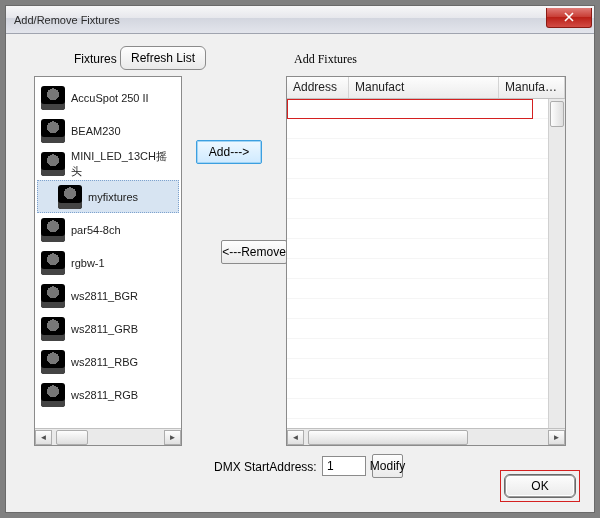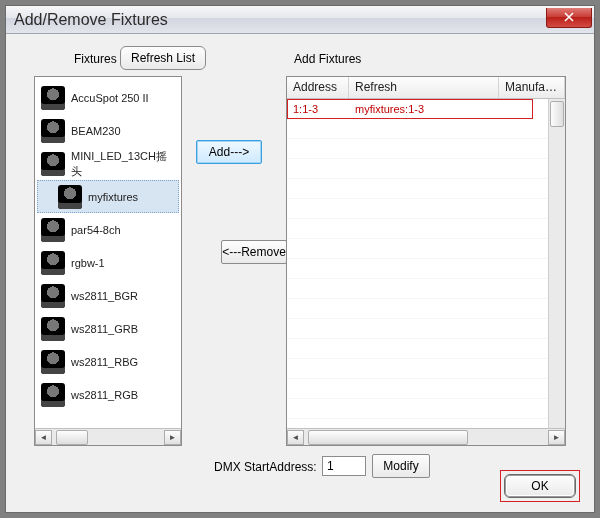--- a/index.html
+++ b/index.html
@@ -11,42 +11,42 @@
     background: #f0f0f0; border: 1px solid #6a6a6a;
     display: flex; flex-direction: column;
   }
   .titlebar {
     height: 28px;
     background: linear-gradient(#f7f7f8,#e6e7ec 45%,#d3d6df 46%,#e3e5ec);
     border-bottom: 1px solid #a0a4af;
     display: flex; align-items: center; padding-left: 8px;
     color: #2b2b2b;
   }
-  .titlebar .title { font-size: 16px; }
+  .titlebar .title { font-size: 11px; }
   .titlebar .spacer { flex: 1; }
   .close-btn {
     width: 46px; height: 20px; margin-right: 2px; margin-top: -4px;
     background: linear-gradient(#e07a76,#c94038 45%,#b81d15 46%,#d24b44);
     border: 1px solid #8a1a14; border-top: none; border-radius: 0 0 3px 3px;
     display: flex; align-items: center; justify-content: center;
     color: #fff; font-weight: bold; font-size: 11px;
   }
   .close-btn svg { width:10px; height:10px; }
 
   .client {
     flex: 1; position: relative; padding: 12px 14px 10px 14px;
   }
 
   .fixtures-label { position: absolute; top: 18px; left: 36px; margin-left: 32px; }
   .refresh-btn {
     position: absolute; top: 12px; left: 114px; width: 86px; height: 24px;
     background: linear-gradient(#fdfdfd,#eaeaea); border:1px solid #8b8b8b; border-radius:6px;
     display:flex; align-items:center; justify-content:center;
   }
-  .add-fixtures-label { position:absolute; top:18px; left:288px; }
+  .add-fixtures-label { position:absolute; top:18px; left:288px;font-family:Liberation Serif, serif; }
 
   .left-list {
     position:absolute; top:42px; left:28px; width:148px; height:370px;
     border:1px solid #8b8b8b; background:#fff;
     display:flex; flex-direction:column;
   }
   .left-list .items { flex:1; overflow:hidden; padding:4px 2px 2px 2px; }
   .left-list .item {
     display:flex; align-items:center; gap:6px; padding:2px 4px; height:33px;
     font-size:11px; color:#222;
@@ -117,21 +117,21 @@
   .grid .hscroll .arrow { width:17px; height:15px; background:linear-gradient(#fdfdfd,#e0e0e0); border:1px solid #adadad; display:flex; align-items:center; justify-content:center; font-size:8px; color:#505050;}
   .grid .hscroll .track { flex:1; background:#eaeaea; height:15px; position:relative;}
   .grid .hscroll .thumb { position:absolute; left:4px; top:0; width:160px; height:15px; background:linear-gradient(#fdfdfd,#dedede); border:1px solid #adadad; border-radius:2px;}
 
   .dmx-label { position:absolute; left:208px; top:426px; }
   .dmx-input {
     position:absolute; left:316px; top:422px; width:44px; height:20px;
     border:1px solid #8b8b8b; background:#fff; padding:2px 4px; font-size:12px;
   }
   .modify-btn {
-    position:absolute; left:366px; top:420px; width:58px; height:24px;
+    position:absolute; left:366px; top:420px; width:31px; height:24px;
     background:linear-gradient(#fdfdfd,#eaeaea); border:1px solid #8b8b8b; border-radius:2px;
     display:flex; align-items:center; justify-content:center;
   }
   .ok-wrap {
     position:absolute; right:14px; bottom:10px; width:80px; height:32px;
     border:1px solid #d42020; display:flex; align-items:center; justify-content:center;
   }
   .ok-btn {
     width:72px; height:24px; background:linear-gradient(#fdfdfd,#eaeaea);
     border:1px solid #6a6a6a; border-radius:6px;
@@ -215,29 +215,24 @@
     <div class="add-btn">
       <span>Add---&gt;</span>
     </div>
     <div class="remove-btn">
       <span>&lt;---Remove</span>
     </div>
 
     <div class="grid">
       <div class="header">
         <div class="col col-addr">Address</div>
-        <div class="col col-fix">Refresh</div>
+        <div class="col col-fix">Manufact</div>
         <div class="col col-man">Manufact...</div>
       </div>
       <div class="body" id="grid-body">
-          <div class="row sel">
-            <div class="cell col-addr">1:1-3</div>
-            <div class="cell col-fix">myfixtures:1-3</div>
-            <div class="cell col-man"></div>
-          </div>
         <div class="vscroll">
             <div class="vthumb"></div>
           </div>
       <div class="row-red-outline"></div>
         </div>
       <div class="hscroll">
         <div class="arrow">◄</div>
         <div class="track">
             <div class="thumb"></div>
           </div>

